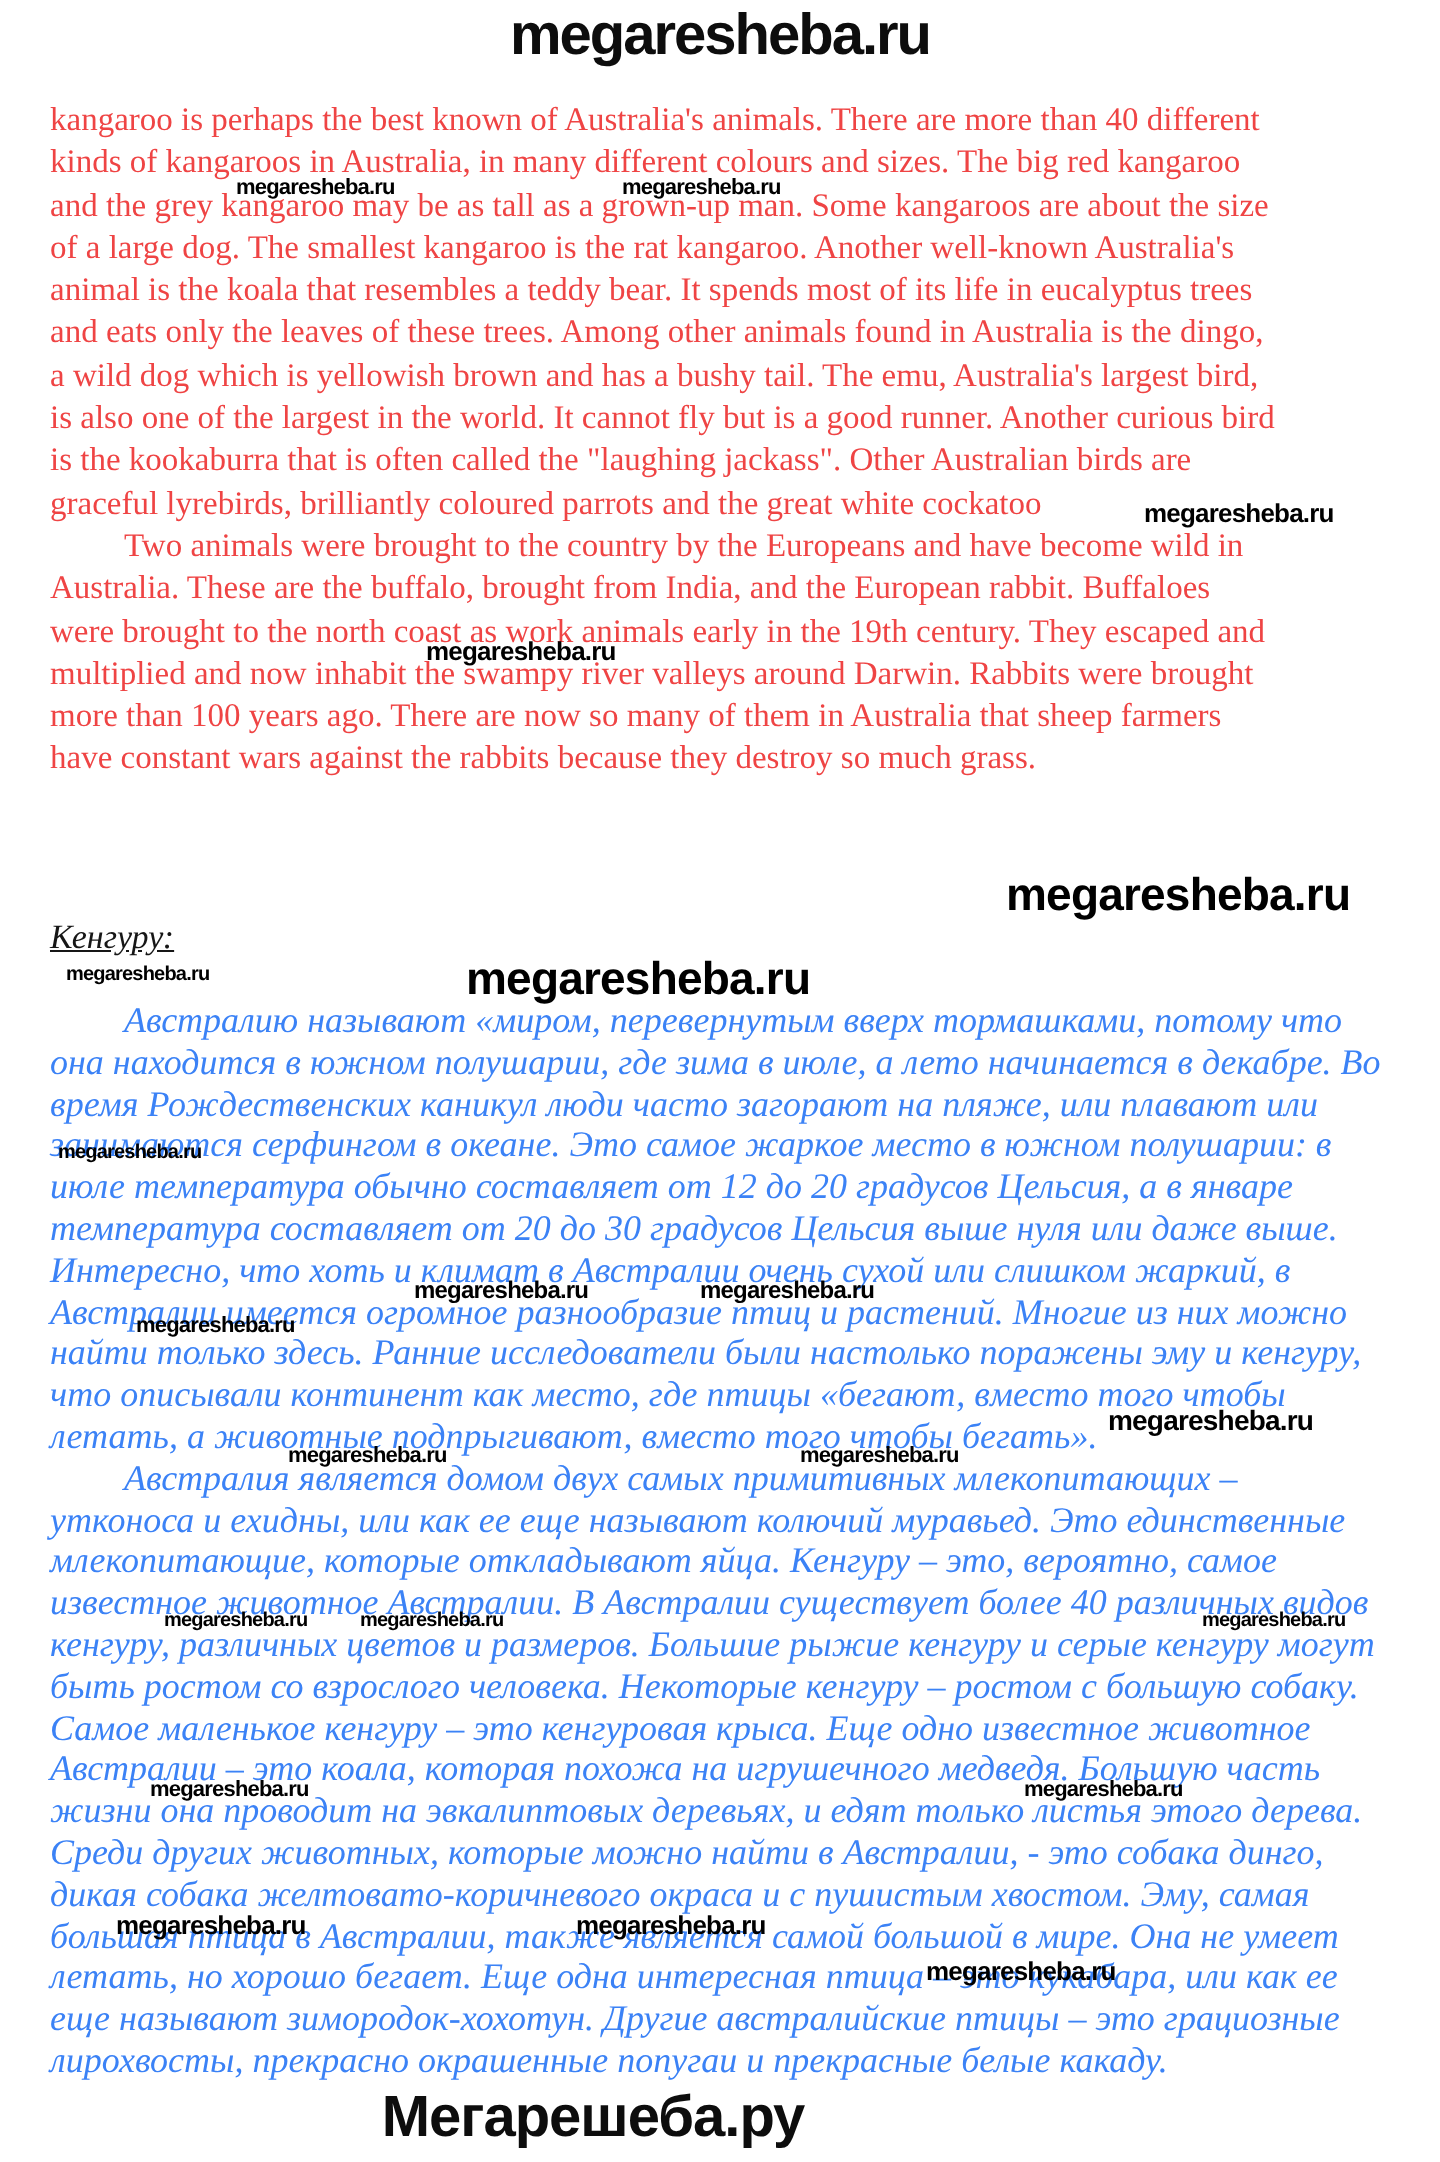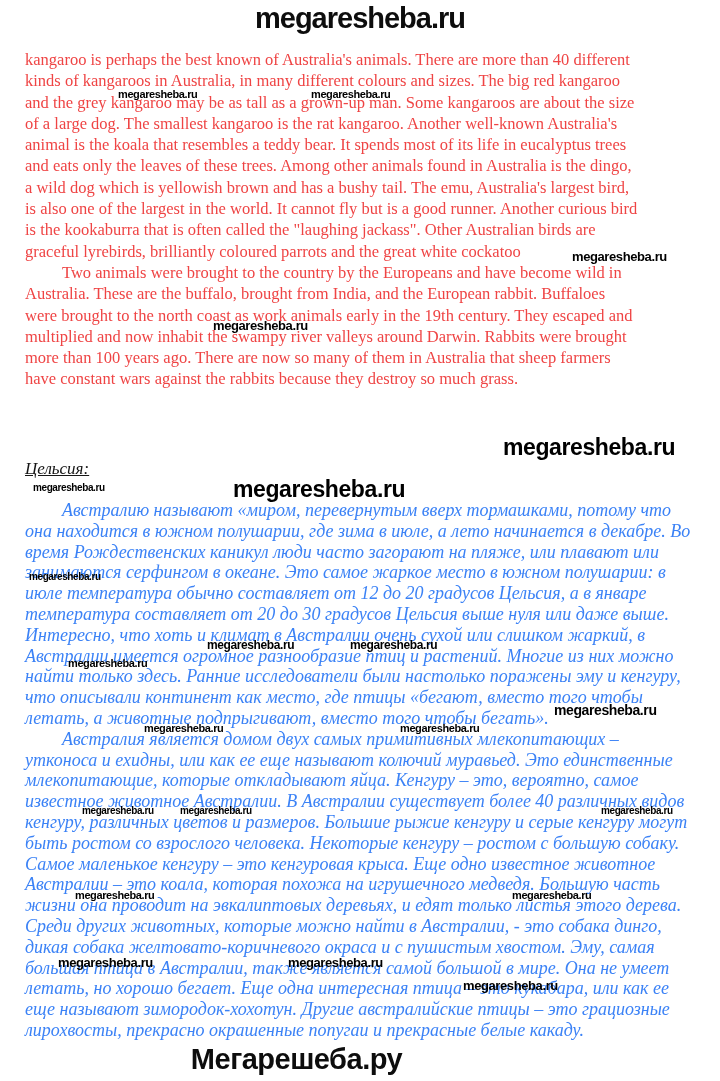--- a/index.html
+++ b/index.html
@@ -100,21 +100,21 @@
 is the kookaburra that is often called the "laughing jackass". Other Australian birds are
 graceful lyrebirds, brilliantly coloured parrots and the great white cockatoo</p>
     <p class="para indent">Two animals were brought to the country by the Europeans and have become wild in
 Australia. These are the buffalo, brought from India, and the European rabbit. Buffaloes
 were brought to the north coast as work animals early in the 19th century. They escaped and
 multiplied and now inhabit the swampy river valleys around Darwin. Rabbits were brought
 more than 100 years ago. There are now so many of them in Australia that sheep farmers
 have constant wars against the rabbits because they destroy so much grass.</p>
   </div>
 
-  <div class="perevod-label">Цельсия:</div>
+  <div class="perevod-label">Кенгуру:</div>
 
   <div class="russian-section">
     <p class="para indent">Австралию называют «миром, перевернутым вверх тормашками, потому что
 она находится в южном полушарии, где зима в июле, а лето начинается в декабре. Во
 время Рождественских каникул люди часто загорают на пляже, или плавают или
 занимаются серфингом в океане. Это самое жаркое место в южном полушарии: в
 июле температура обычно составляет от 12 до 20 градусов Цельсия, а в январе
 температура составляет от 20 до 30 градусов Цельсия выше нуля или даже выше.
 Интересно, что хоть и климат в Австралии очень сухой или слишком жаркий, в
 Австралии имеется огромное разнообразие птиц и растений. Многие из них можно

